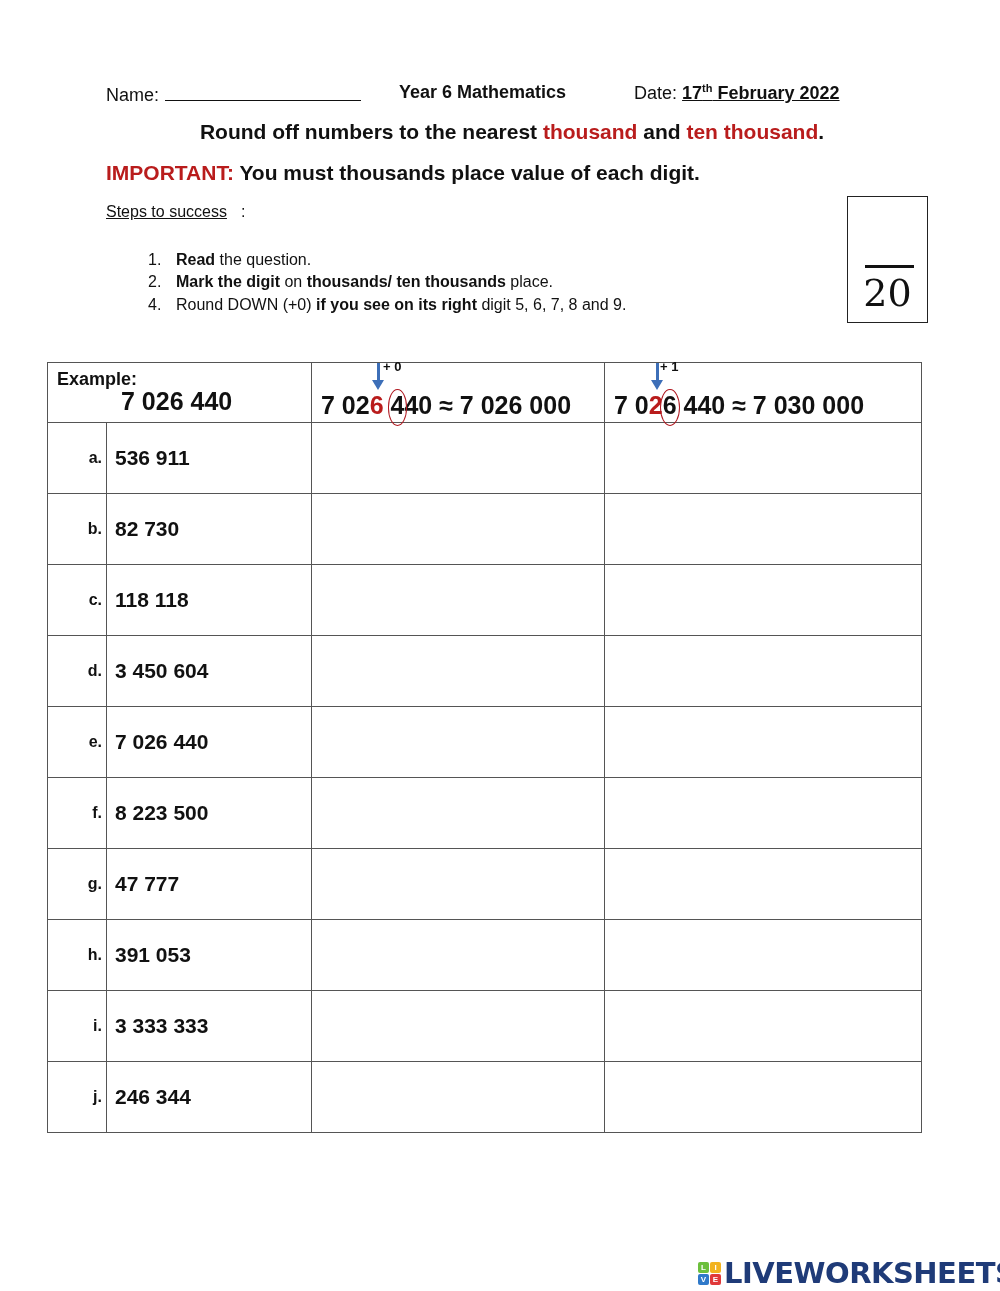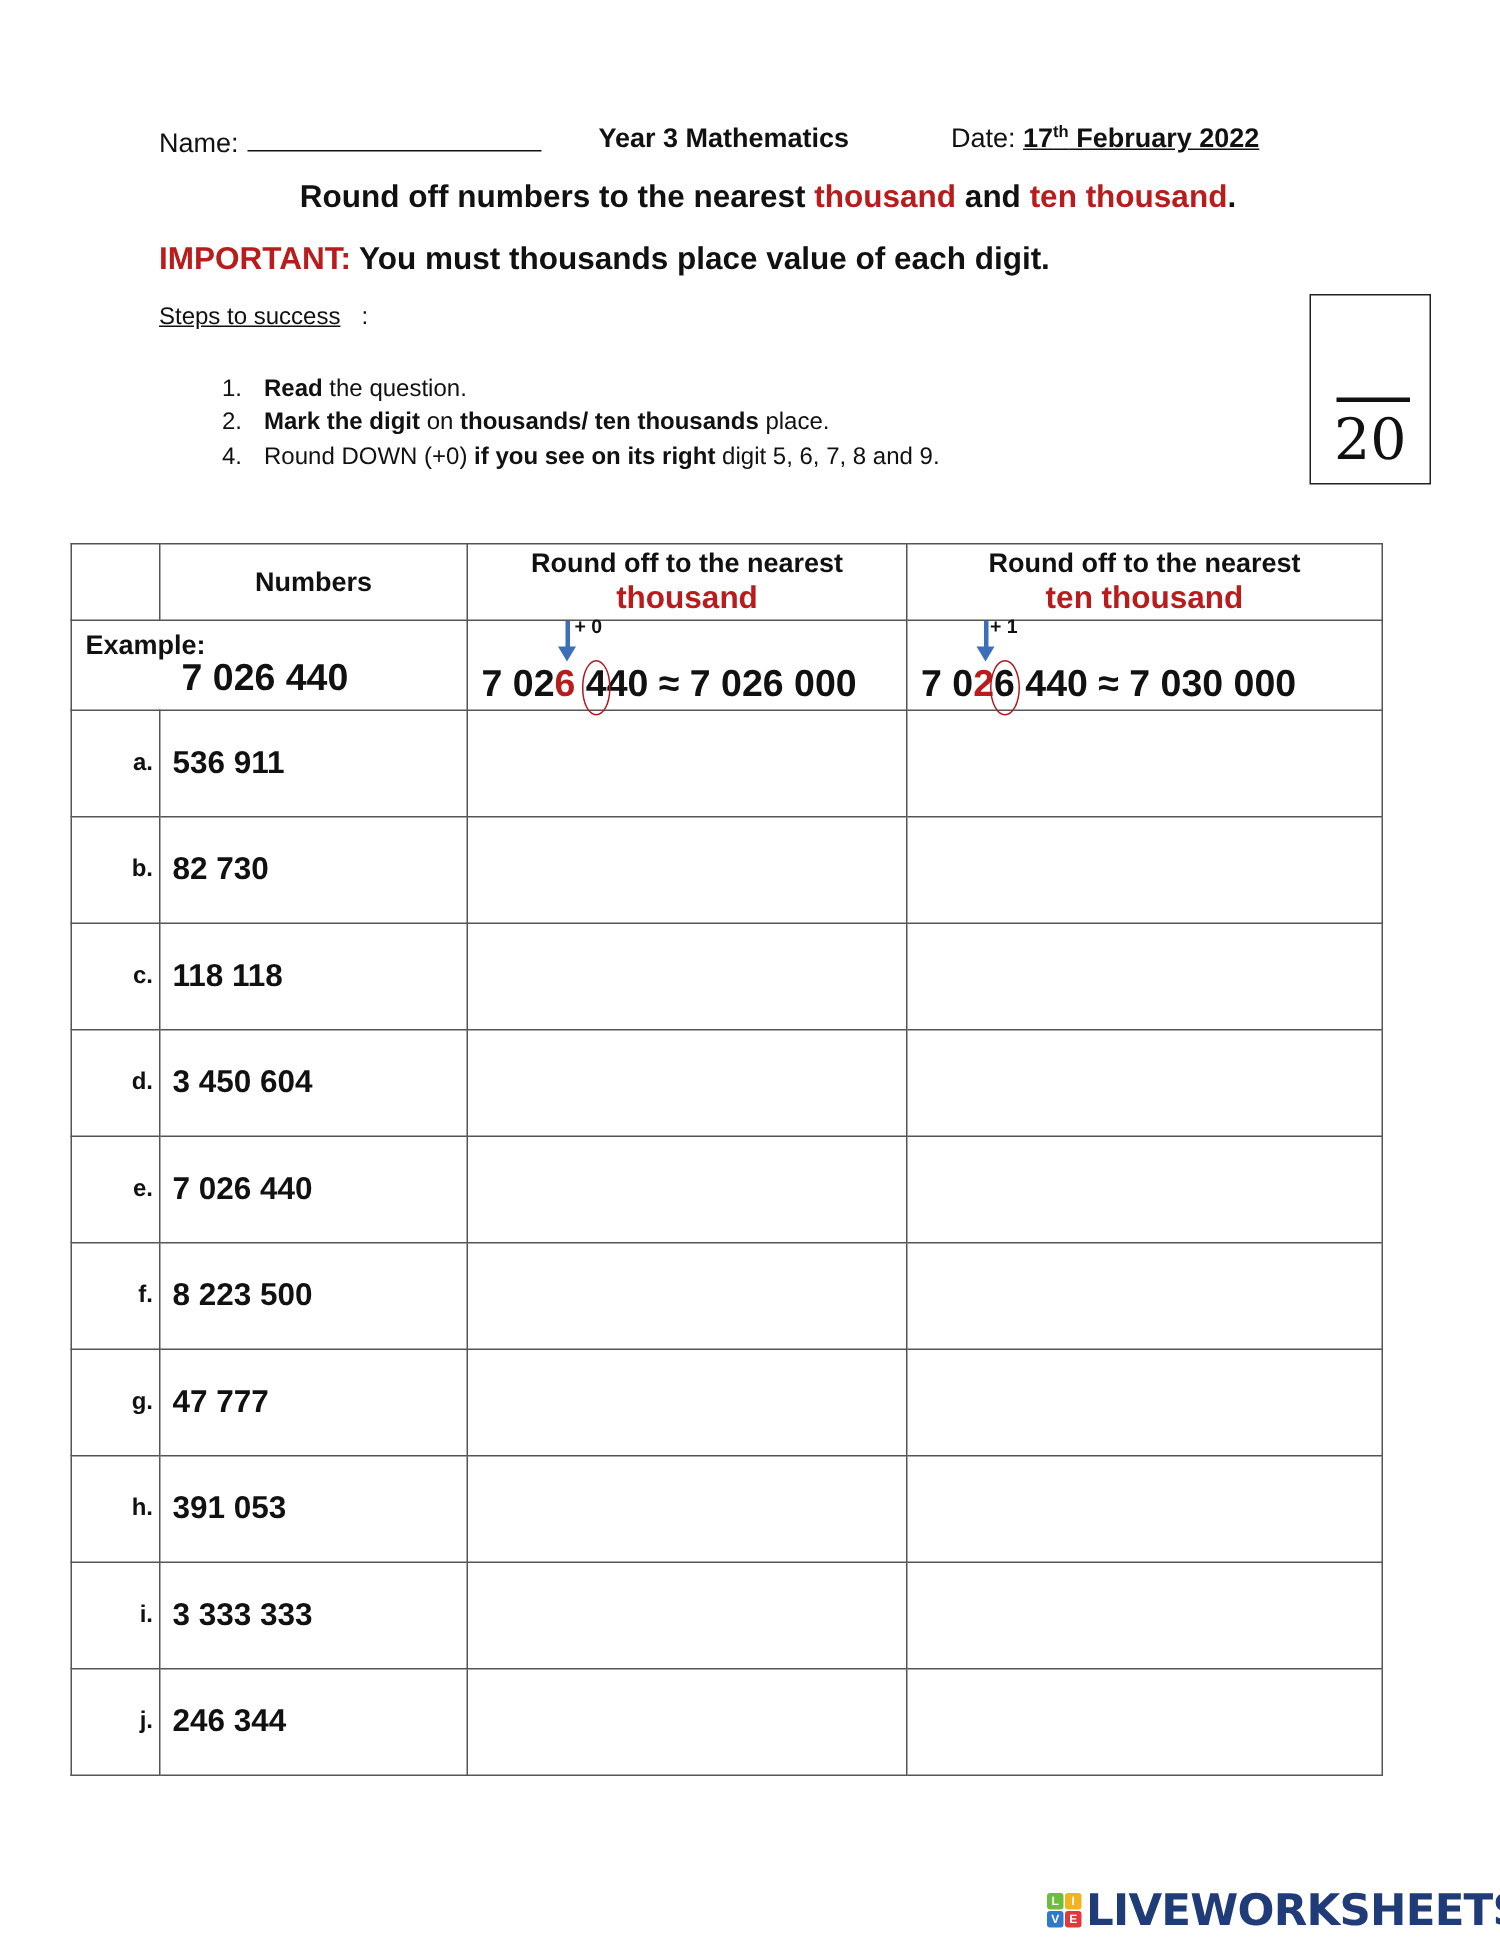--- a/index.html
+++ b/index.html
@@ -15,21 +15,21 @@
   .date-label { left: 634px; }
   .date-value { font-weight: bold; text-decoration: underline; }
   .date-value sup { font-size: 11px; }
   .title { top: 120px; left: 0; width: 1000px; text-align: center; padding-left: 24px; box-sizing: border-box; font-size: 21px; font-weight: bold; }
   .blue { color: #b91c1c; }
   .important { top: 161px; left: 106px; font-size: 21px; font-weight: bold; }
   .red { color: #b91c1c; }
   .steps-title { top: 203px; left: 106px; font-size: 16px; text-decoration: underline; text-align: center; }
   .steps { top: 237px; left: 136px; font-size: 16px; line-height: 22.4px; margin: 12px; padding: 0; list-style: none; }
   .steps li span.num { display: inline-block; width: 28px; }
-  .score-box { left: 873px; top: 196px; width: 81px; height: 127px; border: 1.2px solid #222; box-sizing: border-box; }
+  .score-box { left: 847px; top: 196px; width: 81px; height: 127px; border: 1.2px solid #222; box-sizing: border-box; }
   .score-line { position: absolute; left: 17px; top: 68px; width: 49px; height: 3px; background: #111; }
   .score-total { position: absolute; left: 0; width: 100%; top: 74px; text-align: center; font-family: "DejaVu Serif", serif; font-size: 38px; }
   table.ws { position: absolute; left: 47px; top: 362px; width: 874px; border-collapse: collapse; table-layout: fixed; }
   table.ws td, table.ws th { border: 1.2px solid #555; padding: 0; }
   col.c1 { width: 59px; } col.c2 { width: 205px; } col.c3 { width: 293px; } col.c4 { width: 317px; }
   th { font-size: 18px; font-weight: bold; height: 50px; vertical-align: top; }
   th .hl1 { display: block; padding-top: 2px; }
   th .hl2 { display: block; font-size: 21px; line-height: 26px; }
   th.numbers-head { vertical-align: middle; }
   tr.example td { height: 59px; position: relative; vertical-align: bottom; }
@@ -48,21 +48,21 @@
   .logo-grid { display: grid; grid-template-columns: 11px 11px; grid-template-rows: 11px 11px; gap: 1px; margin-right: 3px; }
   .logo-grid span { display: flex; align-items: center; justify-content: center; font-size: 8px; font-weight: bold; color: #fff; border-radius: 2px; }
   .logo-text { font-size: 29px; font-weight: bold; color: #1f3b78; letter-spacing: -0.5px; font-family: "DejaVu Sans", sans-serif; }
 </style>
 </head>
 <body>
 
 <div class="abs header-line name-label">
   <span>Name:</span><span class="name-blank"></span>
 </div>
-<div class="abs header-line subject">Year 3 Mathematics</div>
+<div class="abs header-line subject">Year 6 Mathematics</div>
 <div class="abs header-line date-label">
   <span>Date:</span>
   <span class="date-value"><span>17</span><sup>th</sup><span> February 2022</span></span>
 </div>
 
 <div class="abs title">
   <span>Round off numbers to the nearest </span><span class="blue">thousand</span><span> and </span><span class="blue">ten thousand</span><span>.</span>
 </div>
 
 <div class="abs important">
@@ -84,32 +84,20 @@
 </div>
 
 <table class="ws">
   <colgroup>
       <col class="c1">
       <col class="c2">
       <col class="c3">
       <col class="c4">
     </colgroup>
   <tbody>
-      <tr>
-    <th></th>
-    <th class="numbers-head">Numbers</th>
-    <th>
-      <span class="hl1">Round off to the nearest</span>
-      <span class="hl2 blue">thousand</span>
-    </th>
-    <th>
-      <span class="hl1">Round off to the nearest</span>
-      <span class="hl2 blue">ten thousand</span>
-    </th>
-  </tr>
   <tr class="example">
     <td colspan="2">
       <span class="ex-label">Example:</span>
       <span class="ex-number">7 026 440</span>
     </td>
     <td>
       <div class="arrow" style="left:65px;top:0px;height:18px;"></div>
       <div class="arrow-note" style="left:71px;top:-4px;">+ 0</div>
       <div class="ex-work"><span>7 02</span><span class="blue">6</span><span> </span><span class="ex-digit circled">4</span><span>40 ≈ 7 026 000</span></div>
     </td>

